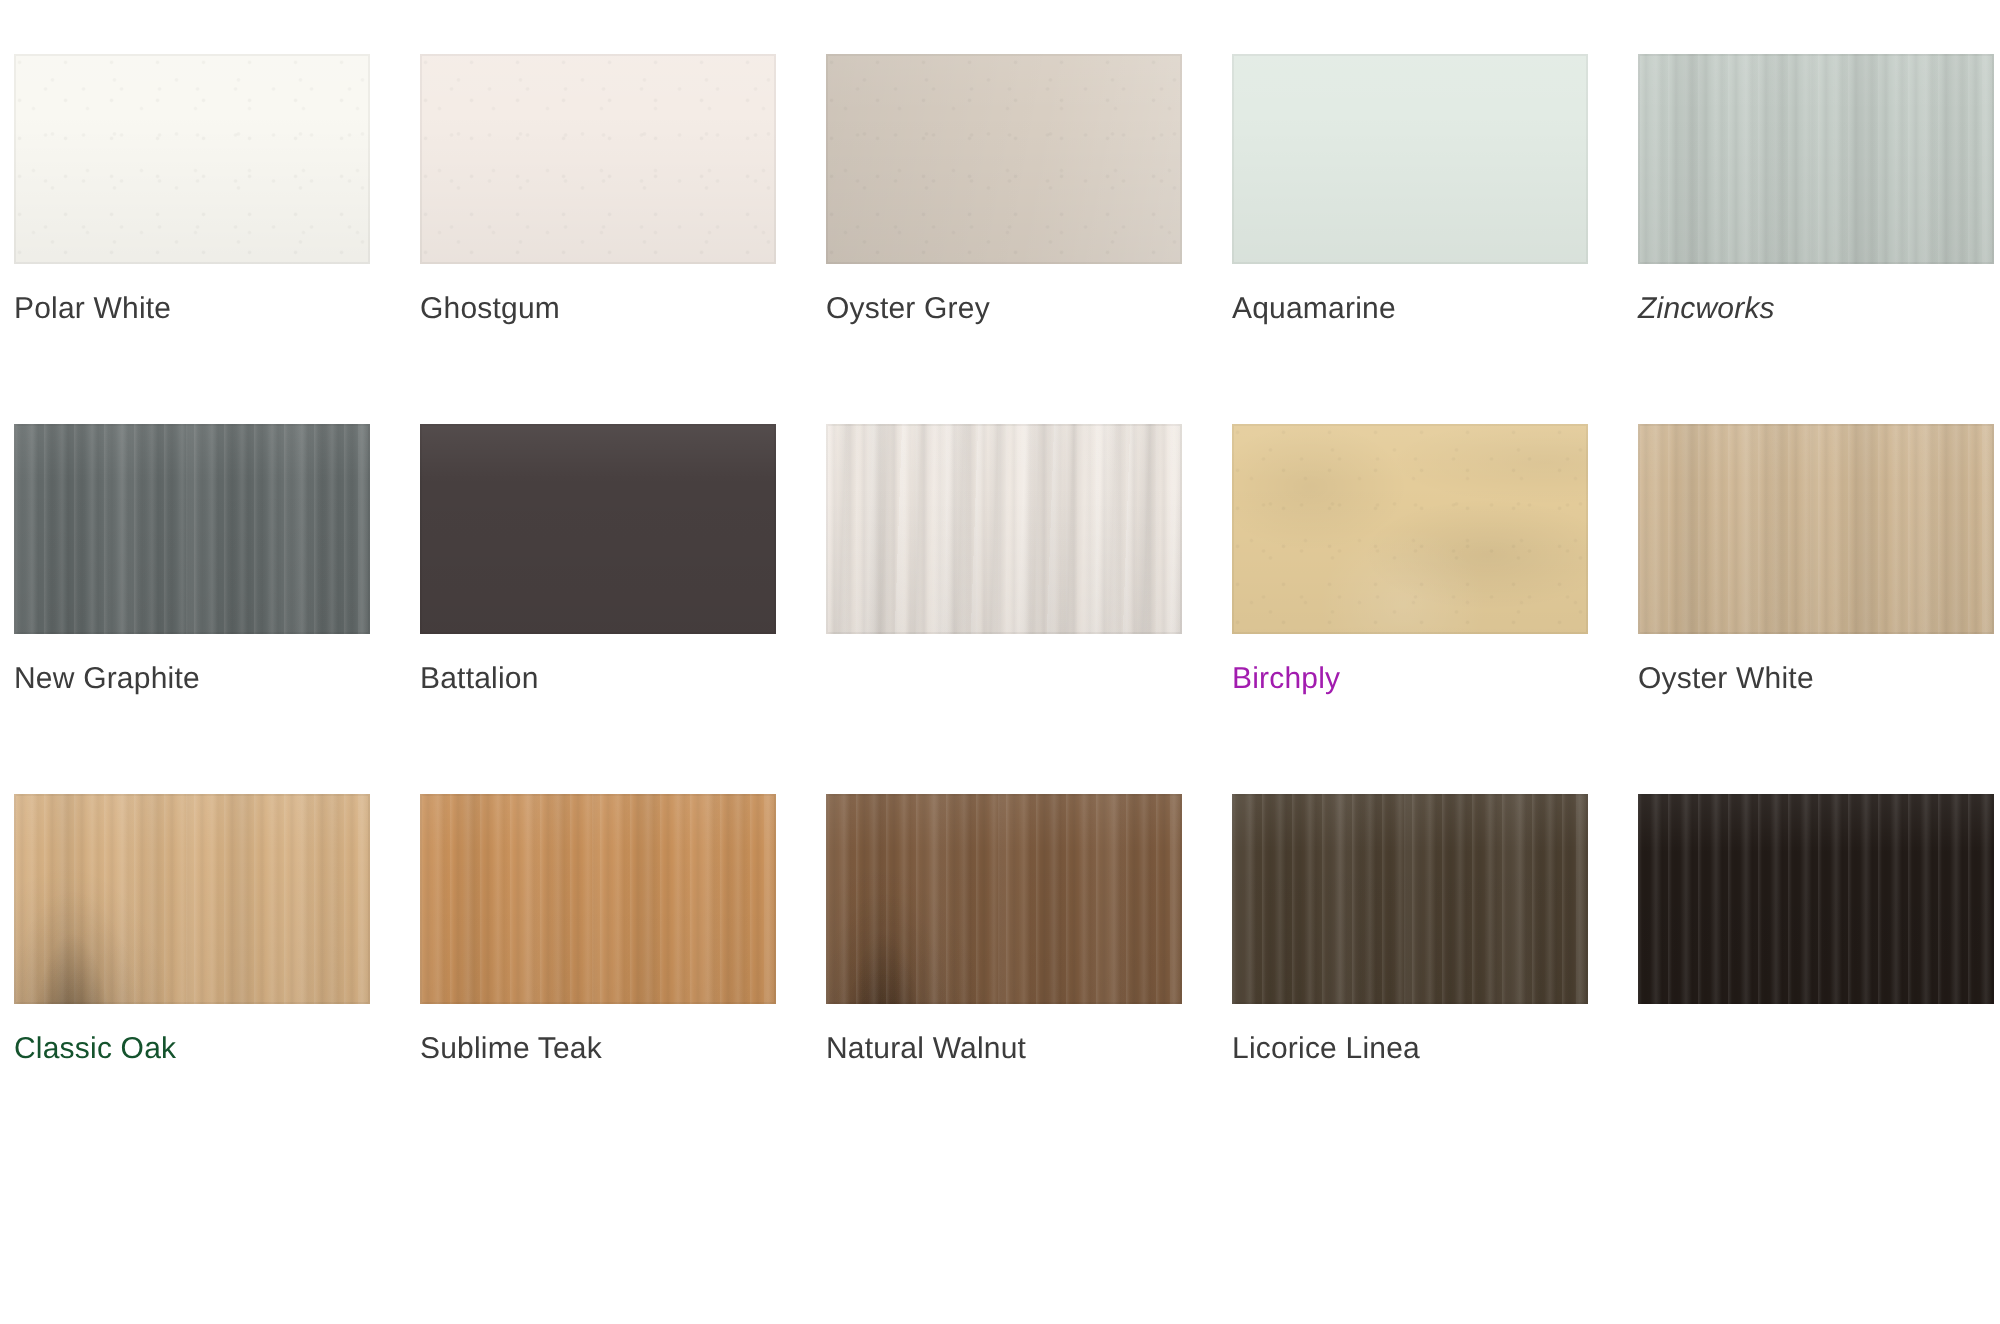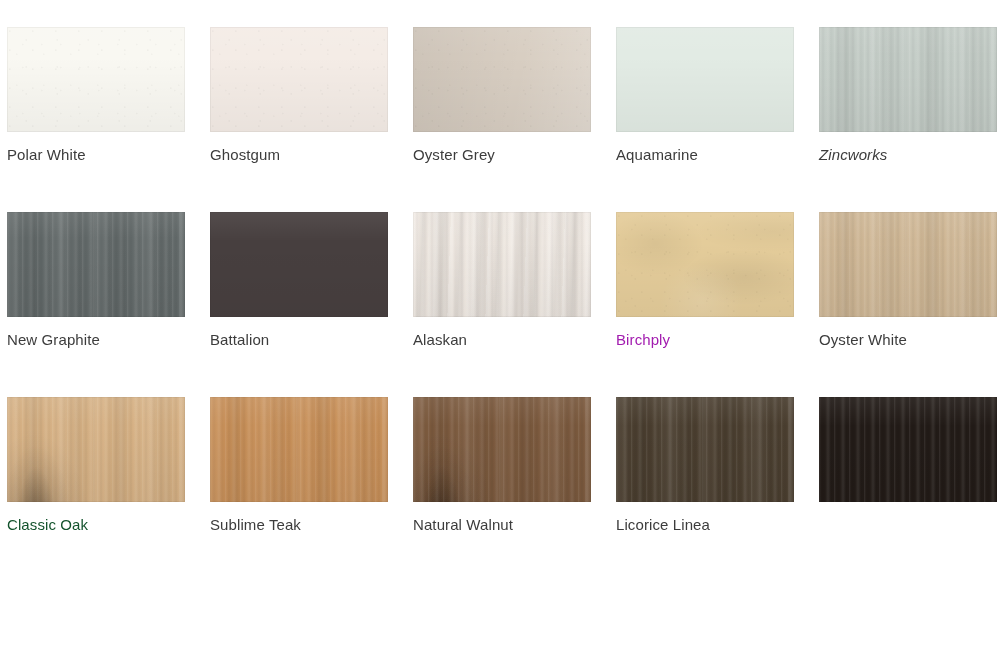--- a/index.html
+++ b/index.html
@@ -196,21 +196,20 @@
       </div>
       <div class="swatch-label" style="color: rgb(60, 60, 60);">Battalion</div>
     </div>
     <div class="swatch-cell">
       <div class="swatch-chip" style="background-color: rgb(239, 232, 225);">
         <div class="tex-grain"></div>
         <div class="tex-streak"></div>
         <div class="tex-band"></div>
         <div class="tex-vignette"></div>
       </div>
-      <div class="swatch-label" style="color: rgb(60, 60, 60);">Alaskan</div>
     </div>
     <div class="swatch-cell">
       <div class="swatch-chip" style="background-color: rgb(228, 204, 154);">
         <div class="tex-swirl"></div>
         <div class="tex-speck"></div>
         <div class="tex-vignette"></div>
       </div>
       <div class="swatch-label" style="color: #a21caf;">Birchply</div>
     </div>
     <div class="swatch-cell">

